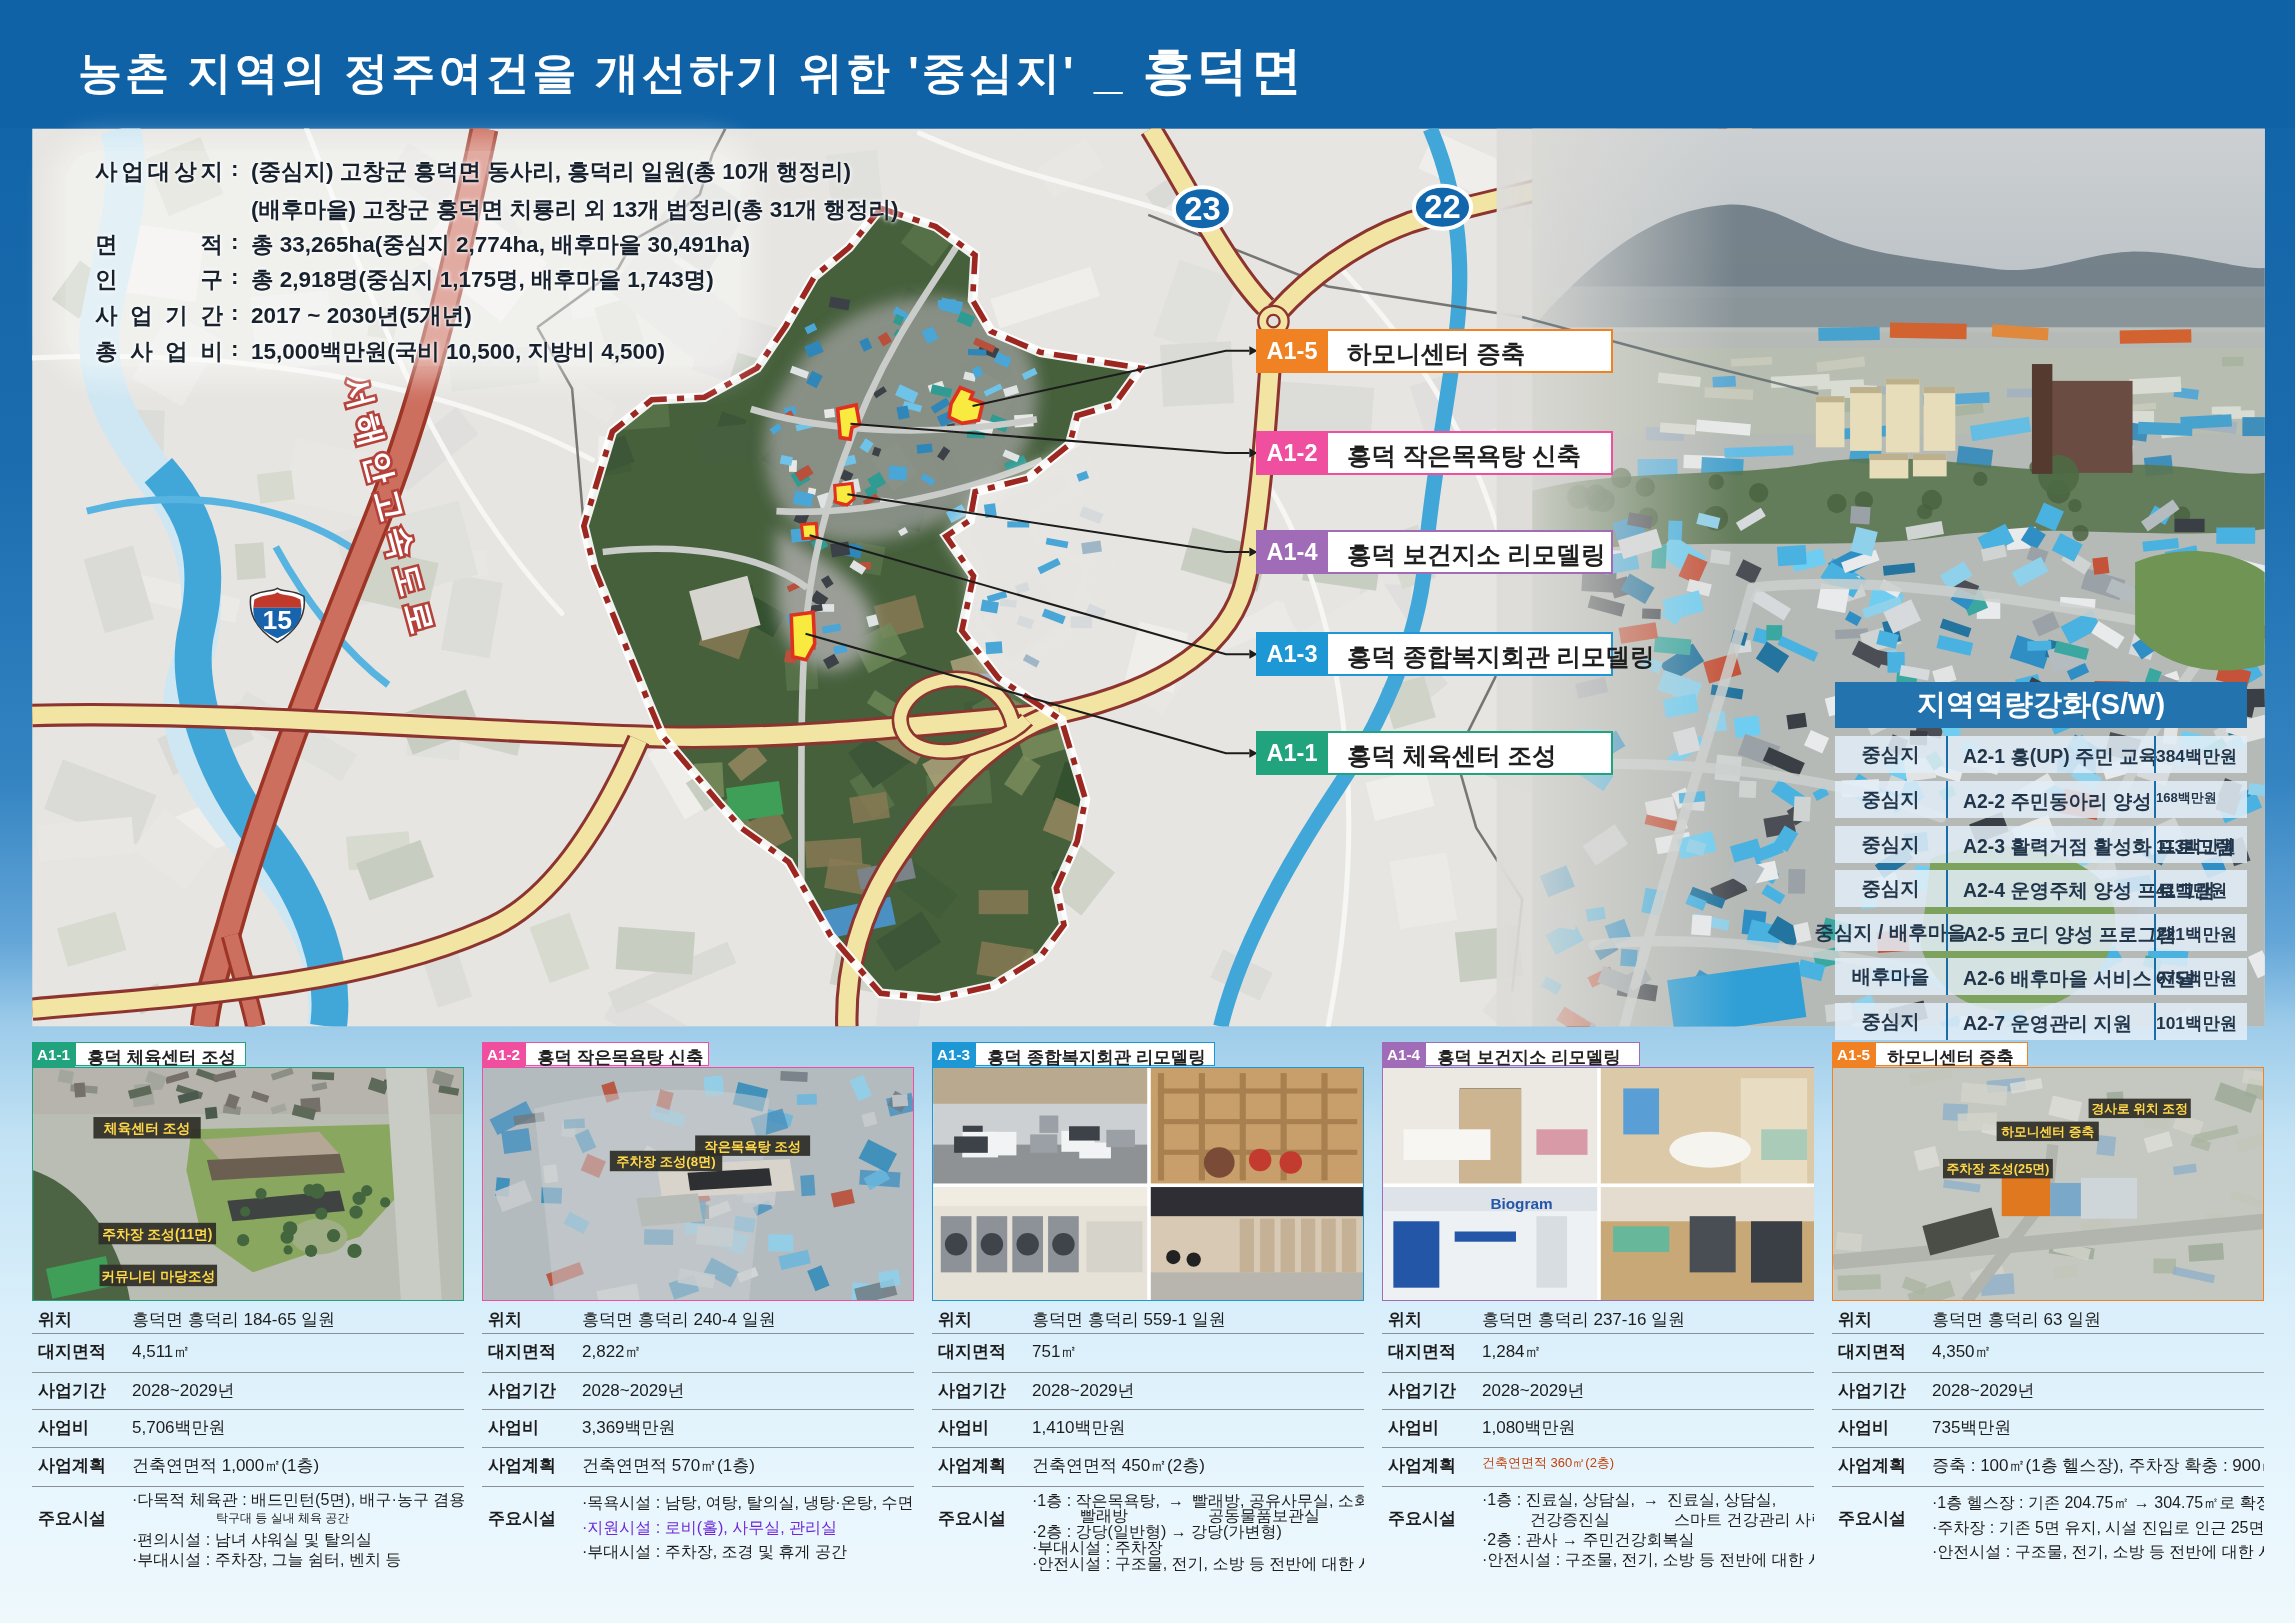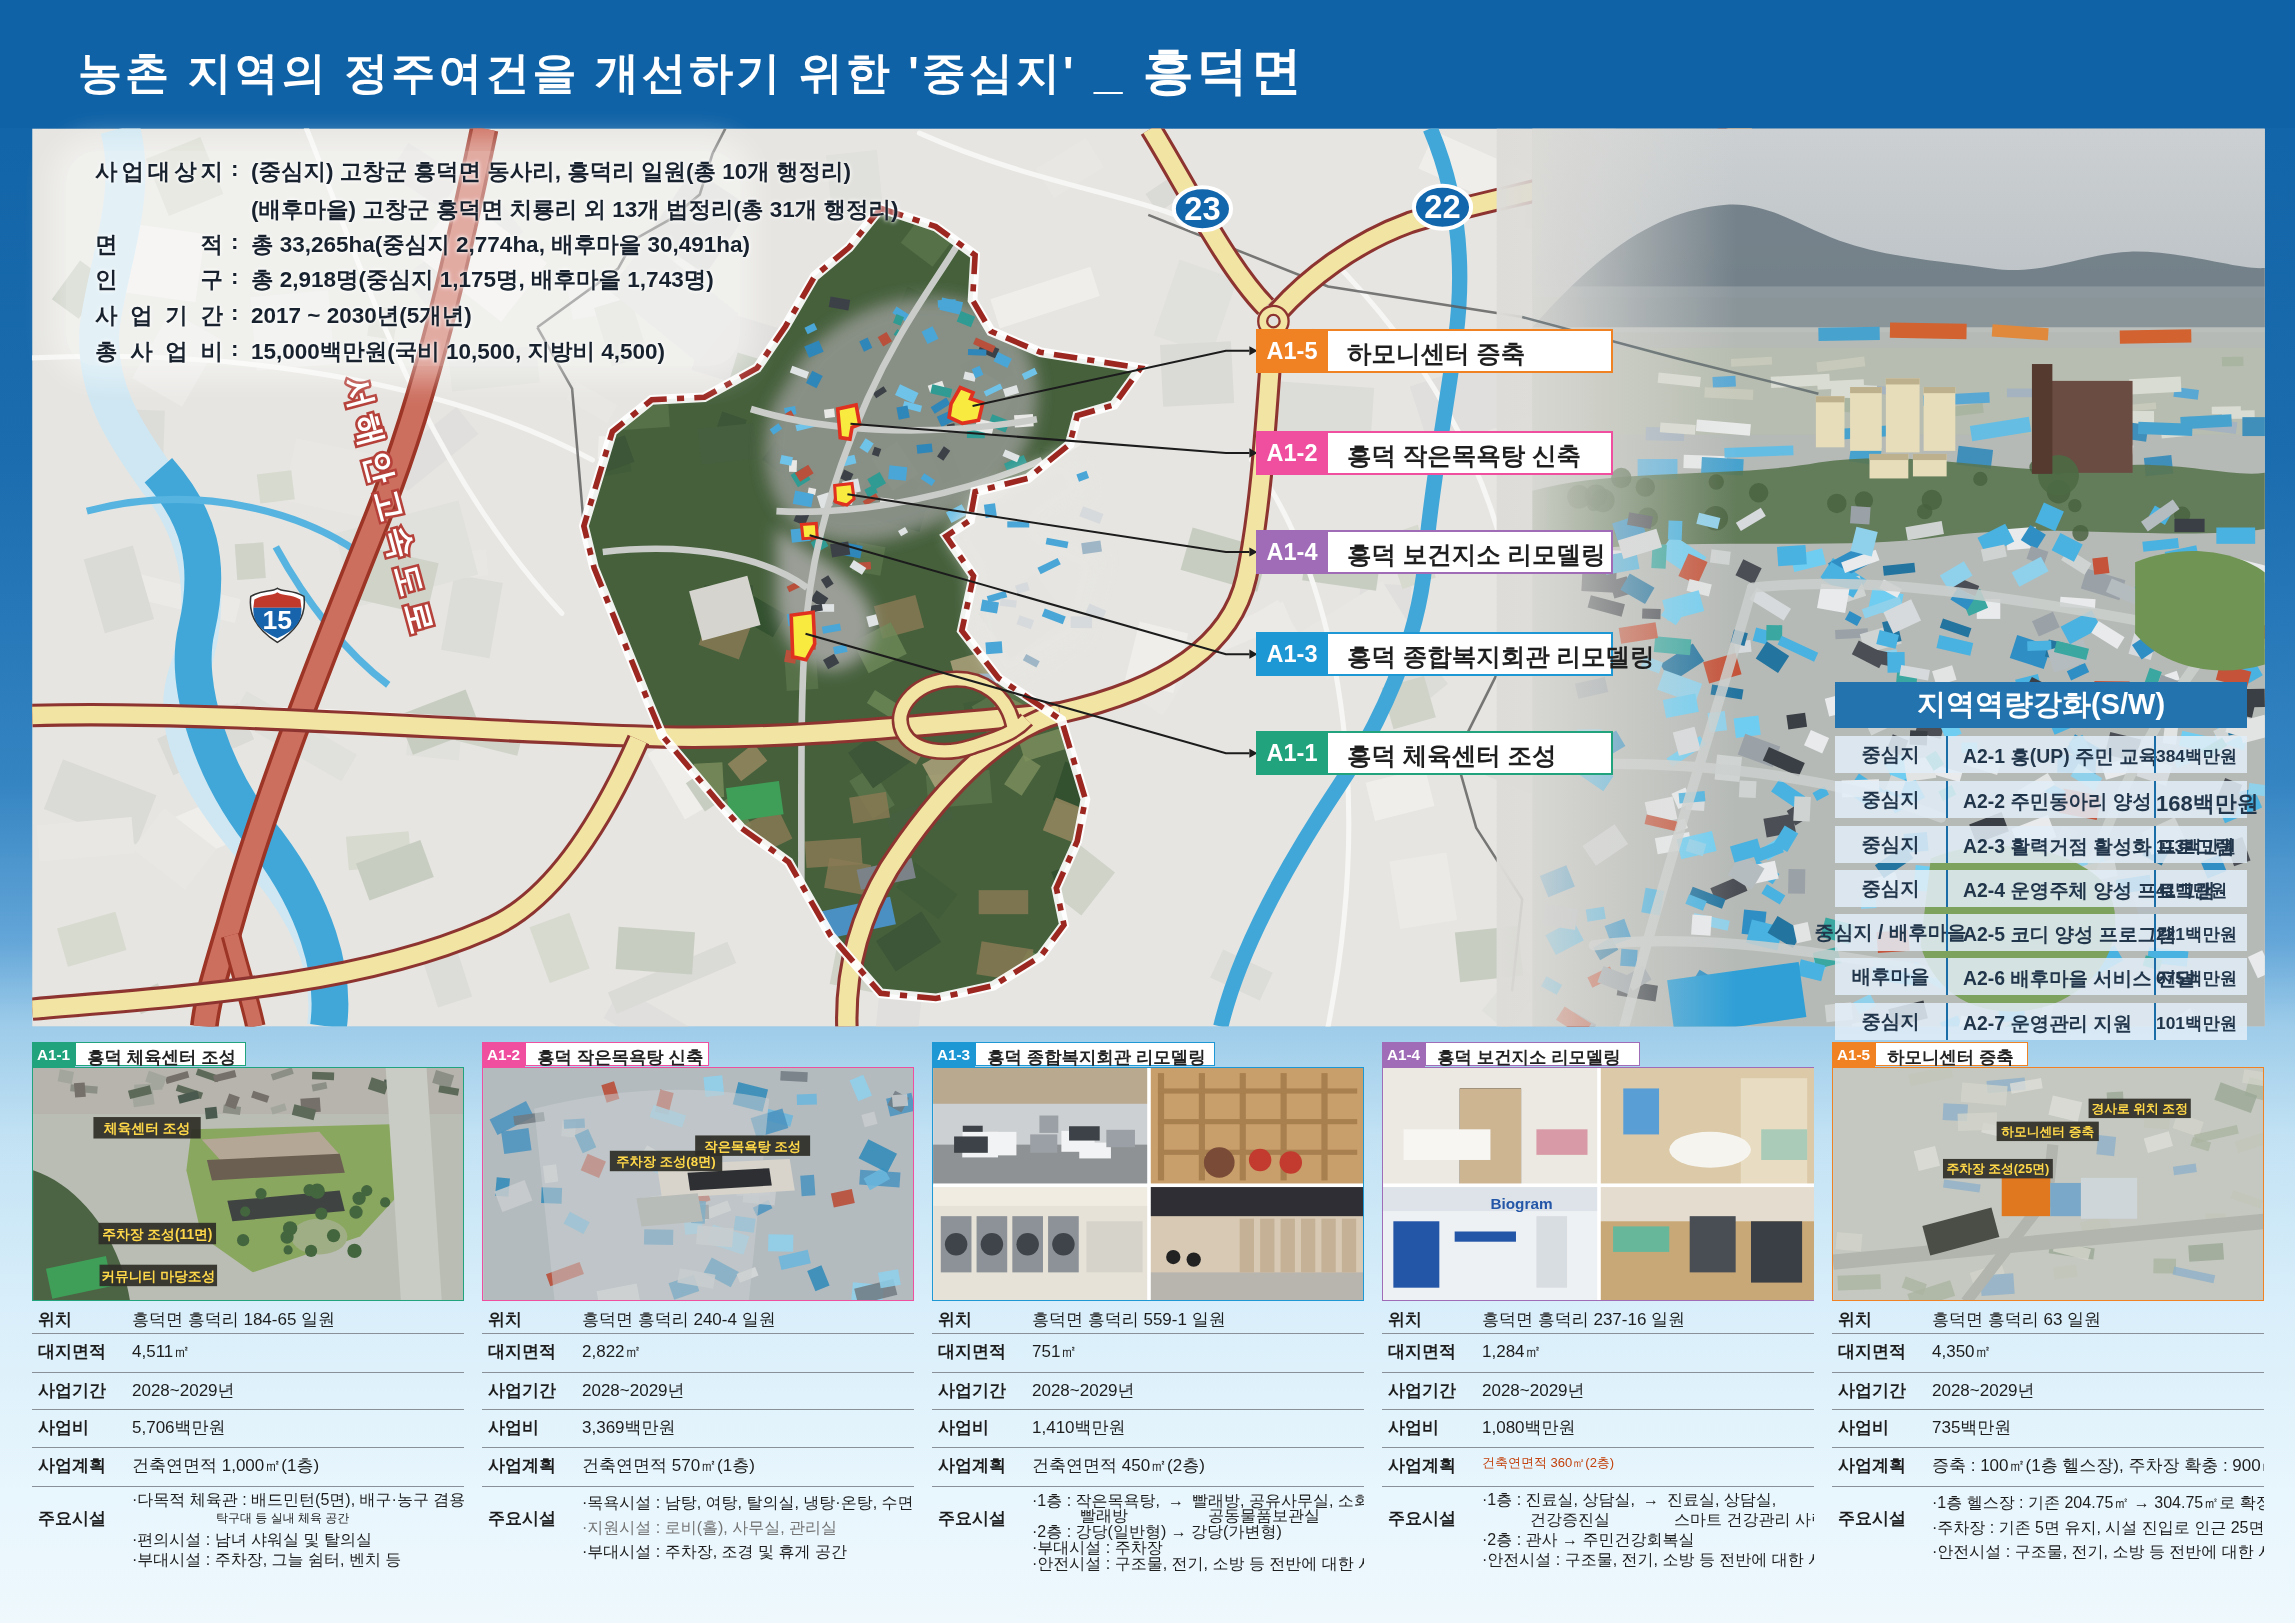--- a/index.html
+++ b/index.html
@@ -923,21 +923,21 @@
     <div class="abs" style="left:111px;top:0;width:2px;height:37px;background:#1b6da8"></div>
     <div class="abs" style="left:128px;top:7.2px;white-space:nowrap">A2-1 흥(UP) 주민 교육</div>
     <div class="abs" style="left:319px;top:0;width:2px;height:37px;background:#1b6da8"></div>
     <div class="abs" style="left:321px;top:8.2px;width:80px;text-align:center;font-size:17.4px;white-space:nowrap">384백만원</div>
   </div>
 <div class="abs" style="left:1835px;top:781px;width:412px;height:37px;background:rgba(226,238,247,0.86);color:#22364b;font-size:19.4px;font-weight:700">
     <div class="abs" style="left:0;top:0;width:111px;height:37px;display:flex;align-items:center;justify-content:center;white-space:nowrap">중심지</div>
     <div class="abs" style="left:111px;top:0;width:2px;height:37px;background:#1b6da8"></div>
     <div class="abs" style="left:128px;top:7.2px;white-space:nowrap">A2-2 주민동아리 양성</div>
     <div class="abs" style="left:319px;top:0;width:2px;height:37px;background:#1b6da8"></div>
-    <div class="abs" style="left:321px;top:8.2px;width:80px;text-align:center;font-size:22px;white-space:nowrap">168백만원</div>
+    <div class="abs" style="left:321px;top:8.2px;width:80px;text-align:left;font-size:13px;white-space:nowrap">168백만원</div>
   </div>
 <div class="abs" style="left:1835px;top:826px;width:412px;height:37px;background:rgba(226,238,247,0.86);color:#22364b;font-size:19.4px;font-weight:700">
     <div class="abs" style="left:0;top:0;width:111px;height:37px;display:flex;align-items:center;justify-content:center;white-space:nowrap">중심지</div>
     <div class="abs" style="left:111px;top:0;width:2px;height:37px;background:#1b6da8"></div>
     <div class="abs" style="left:128px;top:7.2px;white-space:nowrap">A2-3 활력거점 활성화 프로그램</div>
     <div class="abs" style="left:319px;top:0;width:2px;height:37px;background:#1b6da8"></div>
     <div class="abs" style="left:321px;top:8.2px;width:80px;text-align:right;font-size:17.4px;white-space:nowrap">113백만원</div>
   </div>
 <div class="abs" style="left:1835px;top:870px;width:412px;height:37px;background:rgba(226,238,247,0.86);color:#22364b;font-size:19.4px;font-weight:700">
     <div class="abs" style="left:0;top:0;width:111px;height:37px;display:flex;align-items:center;justify-content:center;white-space:nowrap">중심지</div>
@@ -1150,21 +1150,21 @@
 <div class="abs" style="left:100px;top:337px;font-size:17px;color:#1d1d1d;white-space:nowrap">2028~2029년</div>
 <div class="abs" style="left:0;top:367px;width:432px;height:1px;background:#8a9097"></div>
 <div class="abs" style="left:6.1px;top:374px;font-size:17px;font-weight:800;color:#1d1d1d;white-space:nowrap">사업비</div>
 <div class="abs" style="left:100px;top:374px;font-size:17px;color:#1d1d1d;white-space:nowrap">3,369백만원</div>
 <div class="abs" style="left:0;top:405px;width:432px;height:1px;background:#8a9097"></div>
 <div class="abs" style="left:6.1px;top:412px;font-size:17px;font-weight:800;color:#1d1d1d;white-space:nowrap">사업계획</div>
 <div class="abs" style="left:100px;top:412px;font-size:17px;color:#1d1d1d;white-space:nowrap">건축연면적 570㎡(1층)</div>
 <div class="abs" style="left:0;top:444px;width:432px;height:1px;background:#8a9097"></div>
 <div class="abs" style="left:6.1px;top:465px;font-size:17px;font-weight:800;color:#1d1d1d">주요시설</div>
 <div class="abs" style="left:100px;top:451px;font-size:16px;color:#1d1d1d;white-space:nowrap">·목욕시설 : 남탕, 여탕, 탈의실, 냉탕·온탕, 수면실, 보일러실 등</div>
-<div class="abs" style="left:100px;top:476px;font-size:16px;color:#737373;white-space:nowrap">·지원시설 : 로비(홀), 사무실, 관리실</div>
+<div class="abs" style="left:100px;top:476px;font-size:16px;color:#6d28d9;white-space:nowrap">·지원시설 : 로비(홀), 사무실, 관리실</div>
 <div class="abs" style="left:100px;top:500px;font-size:16px;color:#1d1d1d;white-space:nowrap">·부대시설 : 주차장, 조경 및 휴게 공간</div>
 
 </div>
 
 <div class="abs" style="left:932px;top:1042px;width:432px;height:530px;overflow:hidden">
 <div class="abs" style="left:0;top:0;width:43px;height:25px;background:#1e97d5;color:#fff;font-size:15.3px;font-weight:800;display:flex;align-items:center;justify-content:center">A1-3</div>
 <div class="abs" style="left:43px;top:0;width:240px;height:23.5px;background:#fff;border:1.5px solid #1e97d5;">
       <span style="position:absolute;left:11.2px;top:2px;font-size:17.4px;font-weight:800;color:#222;white-space:nowrap">흥덕 종합복지회관 리모델링</span>
     </div>
 

